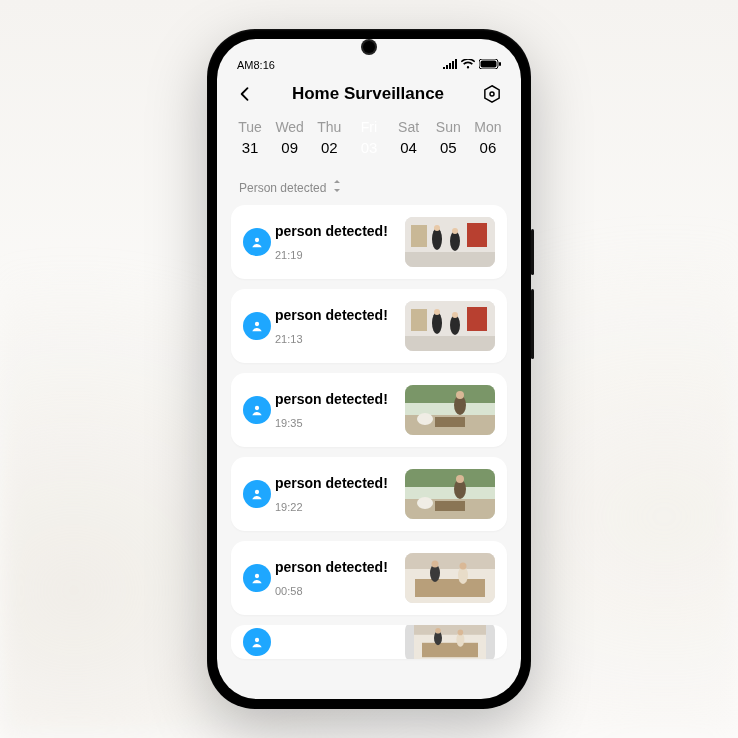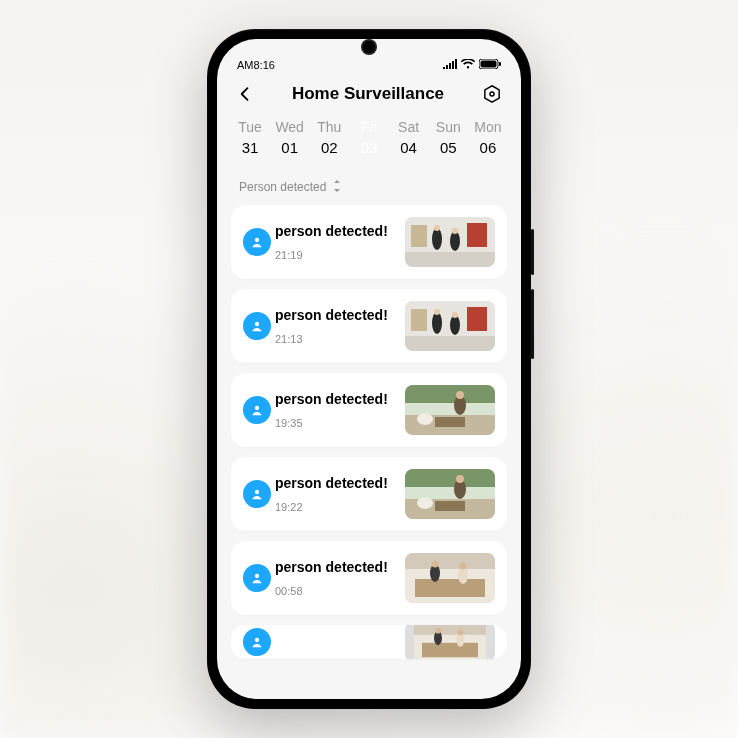--- a/index.html
+++ b/index.html
@@ -67,21 +67,21 @@
   .day-dow { font-size: 14px; color: #9a9a9a; }
   .day-num { font-size: 15px; font-weight: 400; color: #000; }
   .day.selected .day-dow { color: #fff; }
   .day.selected .day-num { color: #fff; }
   .day.selected { position: relative; }
   .day.selected::before {
     content:""; position:absolute; top:-3px; left:50%; transform:translateX(-50%);
     width:38px; height:38px; background:#18c4b8; border-radius:50%; z-index:-1;
   }
   .filter-row {
-    padding: 12px 22px 10px; display: flex; align-items: flex-start; gap: 6px;
+    padding: 12px 22px 10px; display: flex; align-items: center; gap: 6px;
     color: #8a8a8a; font-size: 12px;
   }
   .events {
     flex: 1; overflow: hidden; padding: 0 14px;
     display: flex; flex-direction: column; gap: 10px;
   }
   .card {
     background: #fff; border-radius: 14px;
     display: flex; align-items: center; padding: 12px 12px;
     gap: 4px; box-shadow: 0 1px 2px rgba(0,0,0,.03);
@@ -150,21 +150,21 @@
     </div>
 
 
     <div class="days" id="days">
           <div class="day">
             <div class="day-dow">Tue</div>
             <div class="day-num">31</div>
           </div>
           <div class="day">
             <div class="day-dow">Wed</div>
-            <div class="day-num">01</div>
+            <div class="day-num">09</div>
           </div>
           <div class="day">
             <div class="day-dow">Thu</div>
             <div class="day-num">02</div>
           </div>
           <div class="day selected">
             <div class="day-dow">Fri</div>
             <div class="day-num">03</div>
           </div>
           <div class="day">

